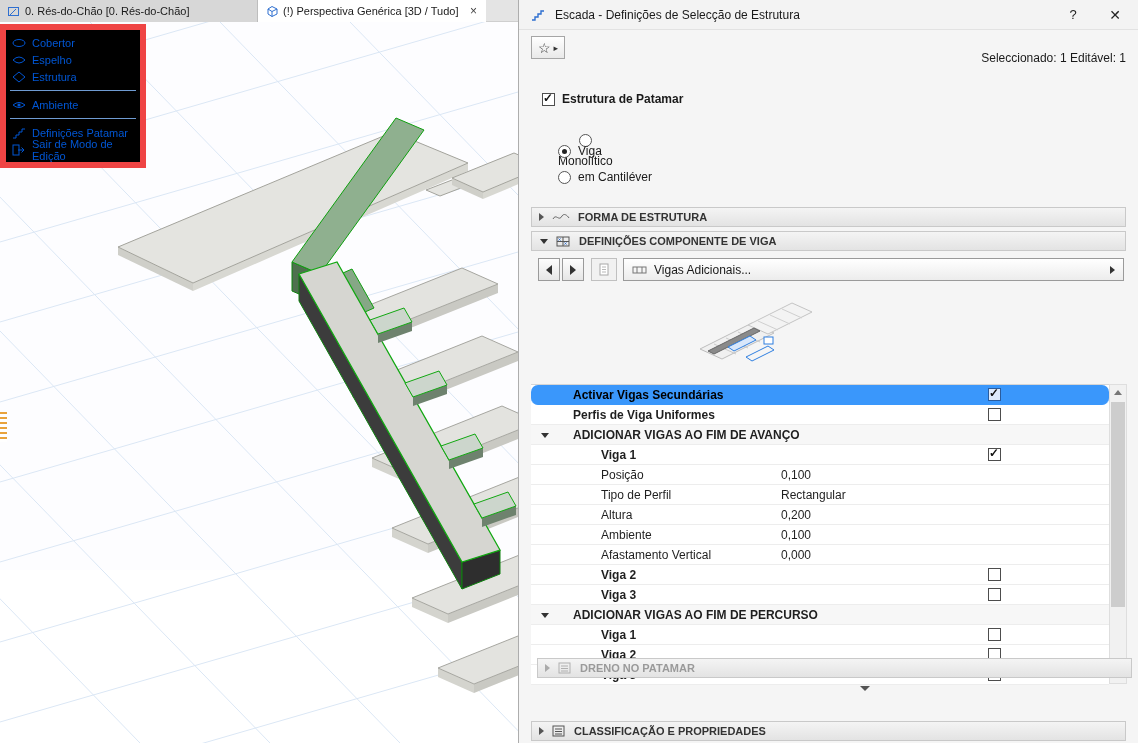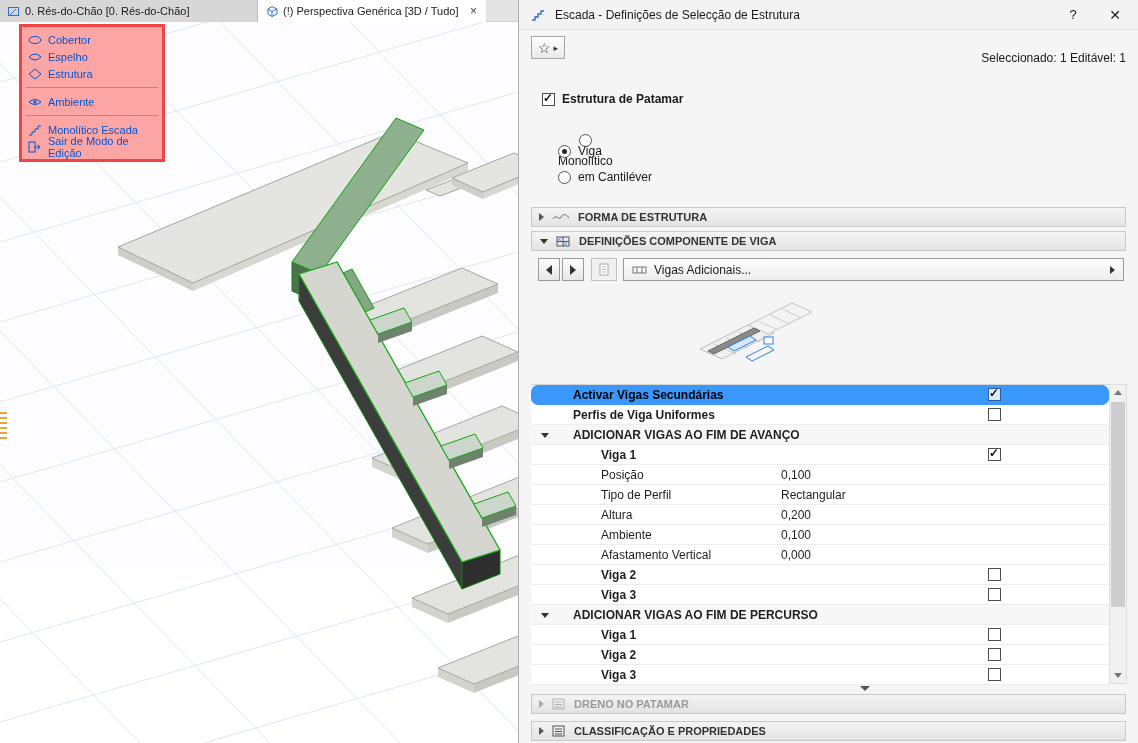--- a/index.html
+++ b/index.html
@@ -12,22 +12,22 @@
           border-bottom:1px solid #cfcfcf;display:flex;box-sizing:border-box;}
   .tab{height:22px;display:flex;align-items:center;gap:5px;padding:0 7px;font-size:11px;
        box-sizing:border-box;white-space:nowrap;overflow:hidden;}
   .tab.inactive{background:#d7d7d7;width:258px;border-right:1px solid #bdbdbd;}
   .tab.active{background:#ffffff;width:228px;}
   .tab .tclose{margin-left:auto;color:#444;font-size:12px;padding:0 2px;cursor:pointer;}
   .canvas{position:absolute;left:0;top:22px;width:518px;height:721px;}
   .canvas svg{display:block;}
 
   
-  .palette{position:absolute;left:19px;top:24px;width:146px;background:#fca5a5;
-           border:3px solid #ef4444;padding:4px 0;box-sizing:border-box;}
+  .palette{position:absolute;left:0;top:24px;width:146px;background:#000000;
+           border:6px solid #ef4444;padding:4px 0;box-sizing:border-box;}
   .pal-item{display:flex;align-items:center;gap:6px;padding:1px 6px;color:#0056d4;
             font-size:11px;height:15px;cursor:pointer;}
   .pal-item svg{flex:0 0 auto;}
   .pal-sep{border-top:1px solid #6f9bd2;margin:5px 4px;}
 
   .dock-handle{position:absolute;left:0;top:412px;width:7px;height:30px;
                background:repeating-linear-gradient(#e8a33d 0 2px,#fff 2px 5px);}
 
   
   .dialog{position:absolute;left:518px;top:0;width:620px;height:743px;background:#f5f5f5;
@@ -237,21 +237,21 @@
           <path d="M1,6 Q7,1 13,6 Q7,11 1,6 Z" fill="none" stroke="#0056d4"></path>
           <circle cx="7" cy="6" r="1.6" fill="#0056d4"></circle>
         </svg>
         <span>Ambiente</span>
       </div>
       <div class="pal-sep"></div>
       <div class="pal-item">
         <svg width="14" height="12">
           <path d="M1,11 h3 v-3 h3 v-3 h3 v-3 h3" fill="none" stroke="#0056d4"></path>
         </svg>
-        <span>Monolítico Escada</span>
+        <span>Definições Patamar</span>
       </div>
       <div class="pal-item">
         <svg width="14" height="12">
           <rect x="1" y="1" width="6" height="10" fill="none" stroke="#0056d4"></rect>
           <path d="M6,6 h6 M9.5,3.5 L12,6 L9.5,8.5" fill="none" stroke="#0056d4"></path>
         </svg>
         <span>Sair de Modo de Edição</span>
       </div>
     </div>
 
@@ -420,21 +420,21 @@
         <span class="tri-u3"></span>
       </div>
       <div class="vs-thumb"></div>
       <div class="vs-btn vs-down">
         <span class="tri-d3"></span>
       </div>
     </div>
 
     <div class="list-chevron"></div>
 
-    <div class="sec dim" style="top:694px;">
+    <div class="sec dim" style="top:658px;margin-left:6px;">
       <span class="tri-r gray"></span>
       <svg width="14" height="12">
         <rect x="1" y="1" width="11" height="10" fill="none" stroke="#b0b0b0"></rect>
         <line x1="3" y1="4" x2="10" y2="4" stroke="#b0b0b0"></line>
           <line x1="3" y1="6.5" x2="10" y2="6.5" stroke="#b0b0b0"></line>
         <line x1="3" y1="9" x2="10" y2="9" stroke="#b0b0b0"></line>
       </svg>
       <span>DRENO NO PATAMAR</span>
     </div>
 

